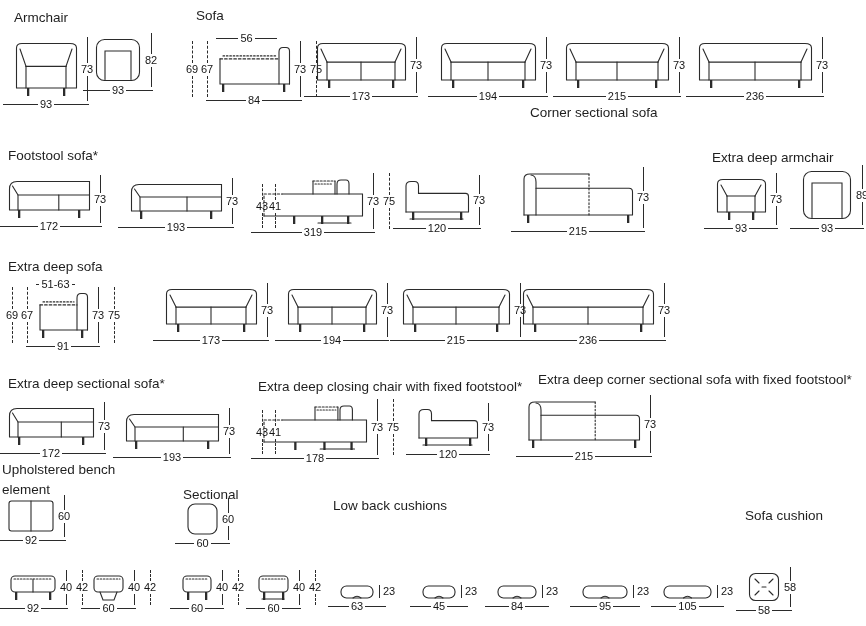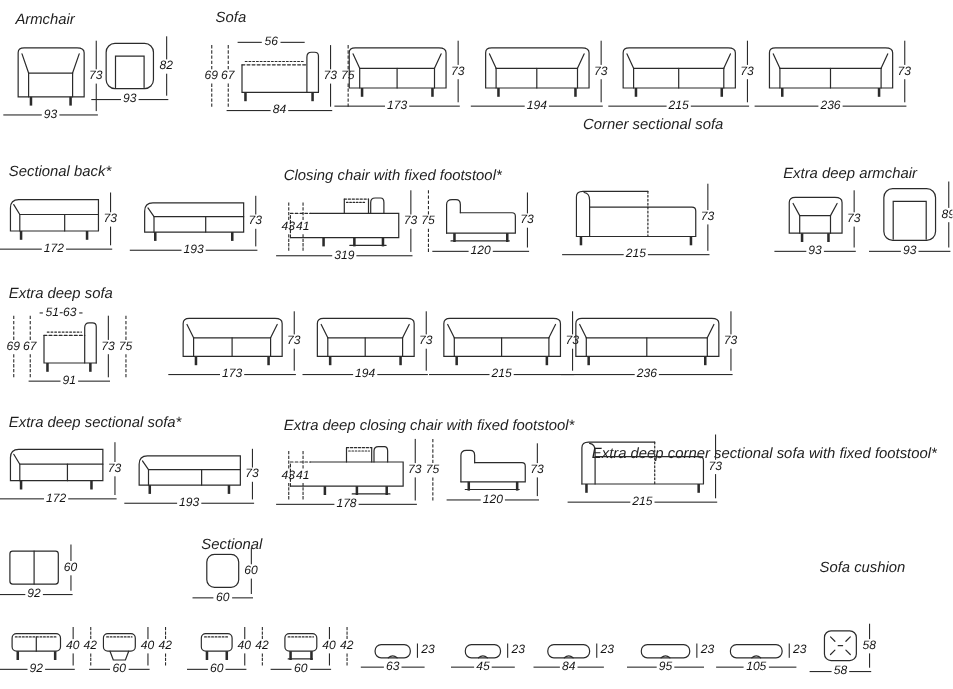--- a/index.html
+++ b/index.html
@@ -15,53 +15,57 @@
          font-size:11px;color:#161616;min-width:12px;}
   .dim-v i{flex:1;width:0;border-left:1.1px solid var(--ink);}
   .dim-v.dash i{border-left-style:dashed;}
   .dim-tick{position:absolute;display:flex;align-items:center;gap:3px;font-size:11px;color:#161616;}
   .dim-tick i{width:0;height:13px;border-left:1.2px solid var(--ink);}
   .num{white-space:nowrap;line-height:1;}
 </style>
 </head>
 <body>
 
-<div id="canvas" style="width: 866px; height: 626px; font-style: italic;">
+<div id="canvas" style="width: 866px; height: 626px;">
     <div class="title" style="left: 14px; top: 8px;">
       <div>Armchair</div>
     </div>
     <div class="title" style="left: 196px; top: 6px;">
       <div>Sofa</div>
     </div>
     <div class="title" style="left: 8px; top: 146px;">
-      <div>Sectional back*</div>
-    </div>
-    <div class="title" style="left: 258px; top: 150px;">
-      <div>Closing chair with fixed footstool*</div>
+      <div>Footstool sofa*</div>
     </div>
     <div class="title" style="left: 530px; top: 103px;">
       <div>Corner sectional sofa</div>
     </div>
     <div class="title" style="left: 712px; top: 148px;">
       <div>Extra deep armchair</div>
     </div>
     <div class="title" style="left: 8px; top: 257px;">
       <div>Extra deep sofa</div>
     </div>
     <div class="title" style="left: 8px; top: 374px;">
       <div>Extra deep sectional sofa*</div>
     </div>
     <div class="title" style="left: 258px; top: 377px;">
       <div>Extra deep closing chair with fixed footstool*</div>
     </div>
-    <div class="title" style="left: 538px; top: 370px; margin-top: 32px;">
+    <div class="title" style="left: 538px; top: 370px;">
       <div>Extra deep corner sectional sofa with fixed footstool*</div>
+    </div>
+    <div class="title" style="left: 2px; top: 460px;">
+      <div>Upholstered bench</div>
+      <div>element</div>
     </div>
     <div class="title" style="left: 183px; top: 485px;">
       <div>Sectional</div>
+    </div>
+    <div class="title" style="left: 333px; top: 496px;">
+      <div>Low back cushions</div>
     </div>
     <div class="title" style="left: 745px; top: 506px;">
       <div>Sofa cushion</div>
     </div>
     <div class="item" style="left: 15px; top: 42px;">
       <div class="glyph"><svg width="64" height="56" viewBox="0 0 64 56">
           <path d="M1.5 46 L1.5 6 Q1.5 1.5 7 1.5 L55 1.5 Q61.5 1.5 61.5 6 L61.5 46 Z" fill="none" stroke="#2b2b2b" stroke-width="1.1" stroke-linecap="round"></path>
           <line x1="11" y1="24.4" x2="51" y2="24.4" fill="none" stroke="#2b2b2b" stroke-width="1.1" stroke-linecap="round"></line>
           <path d="M11 24.4 L11 46 M51 24.4 L51 46" fill="none" stroke="#2b2b2b" stroke-width="1.1" stroke-linecap="round"></path>
           <path d="M11 24.4 L5 7 M51 24.4 L57 7" fill="none" stroke="#2b2b2b" stroke-width="1.1" stroke-linecap="round"></path>

